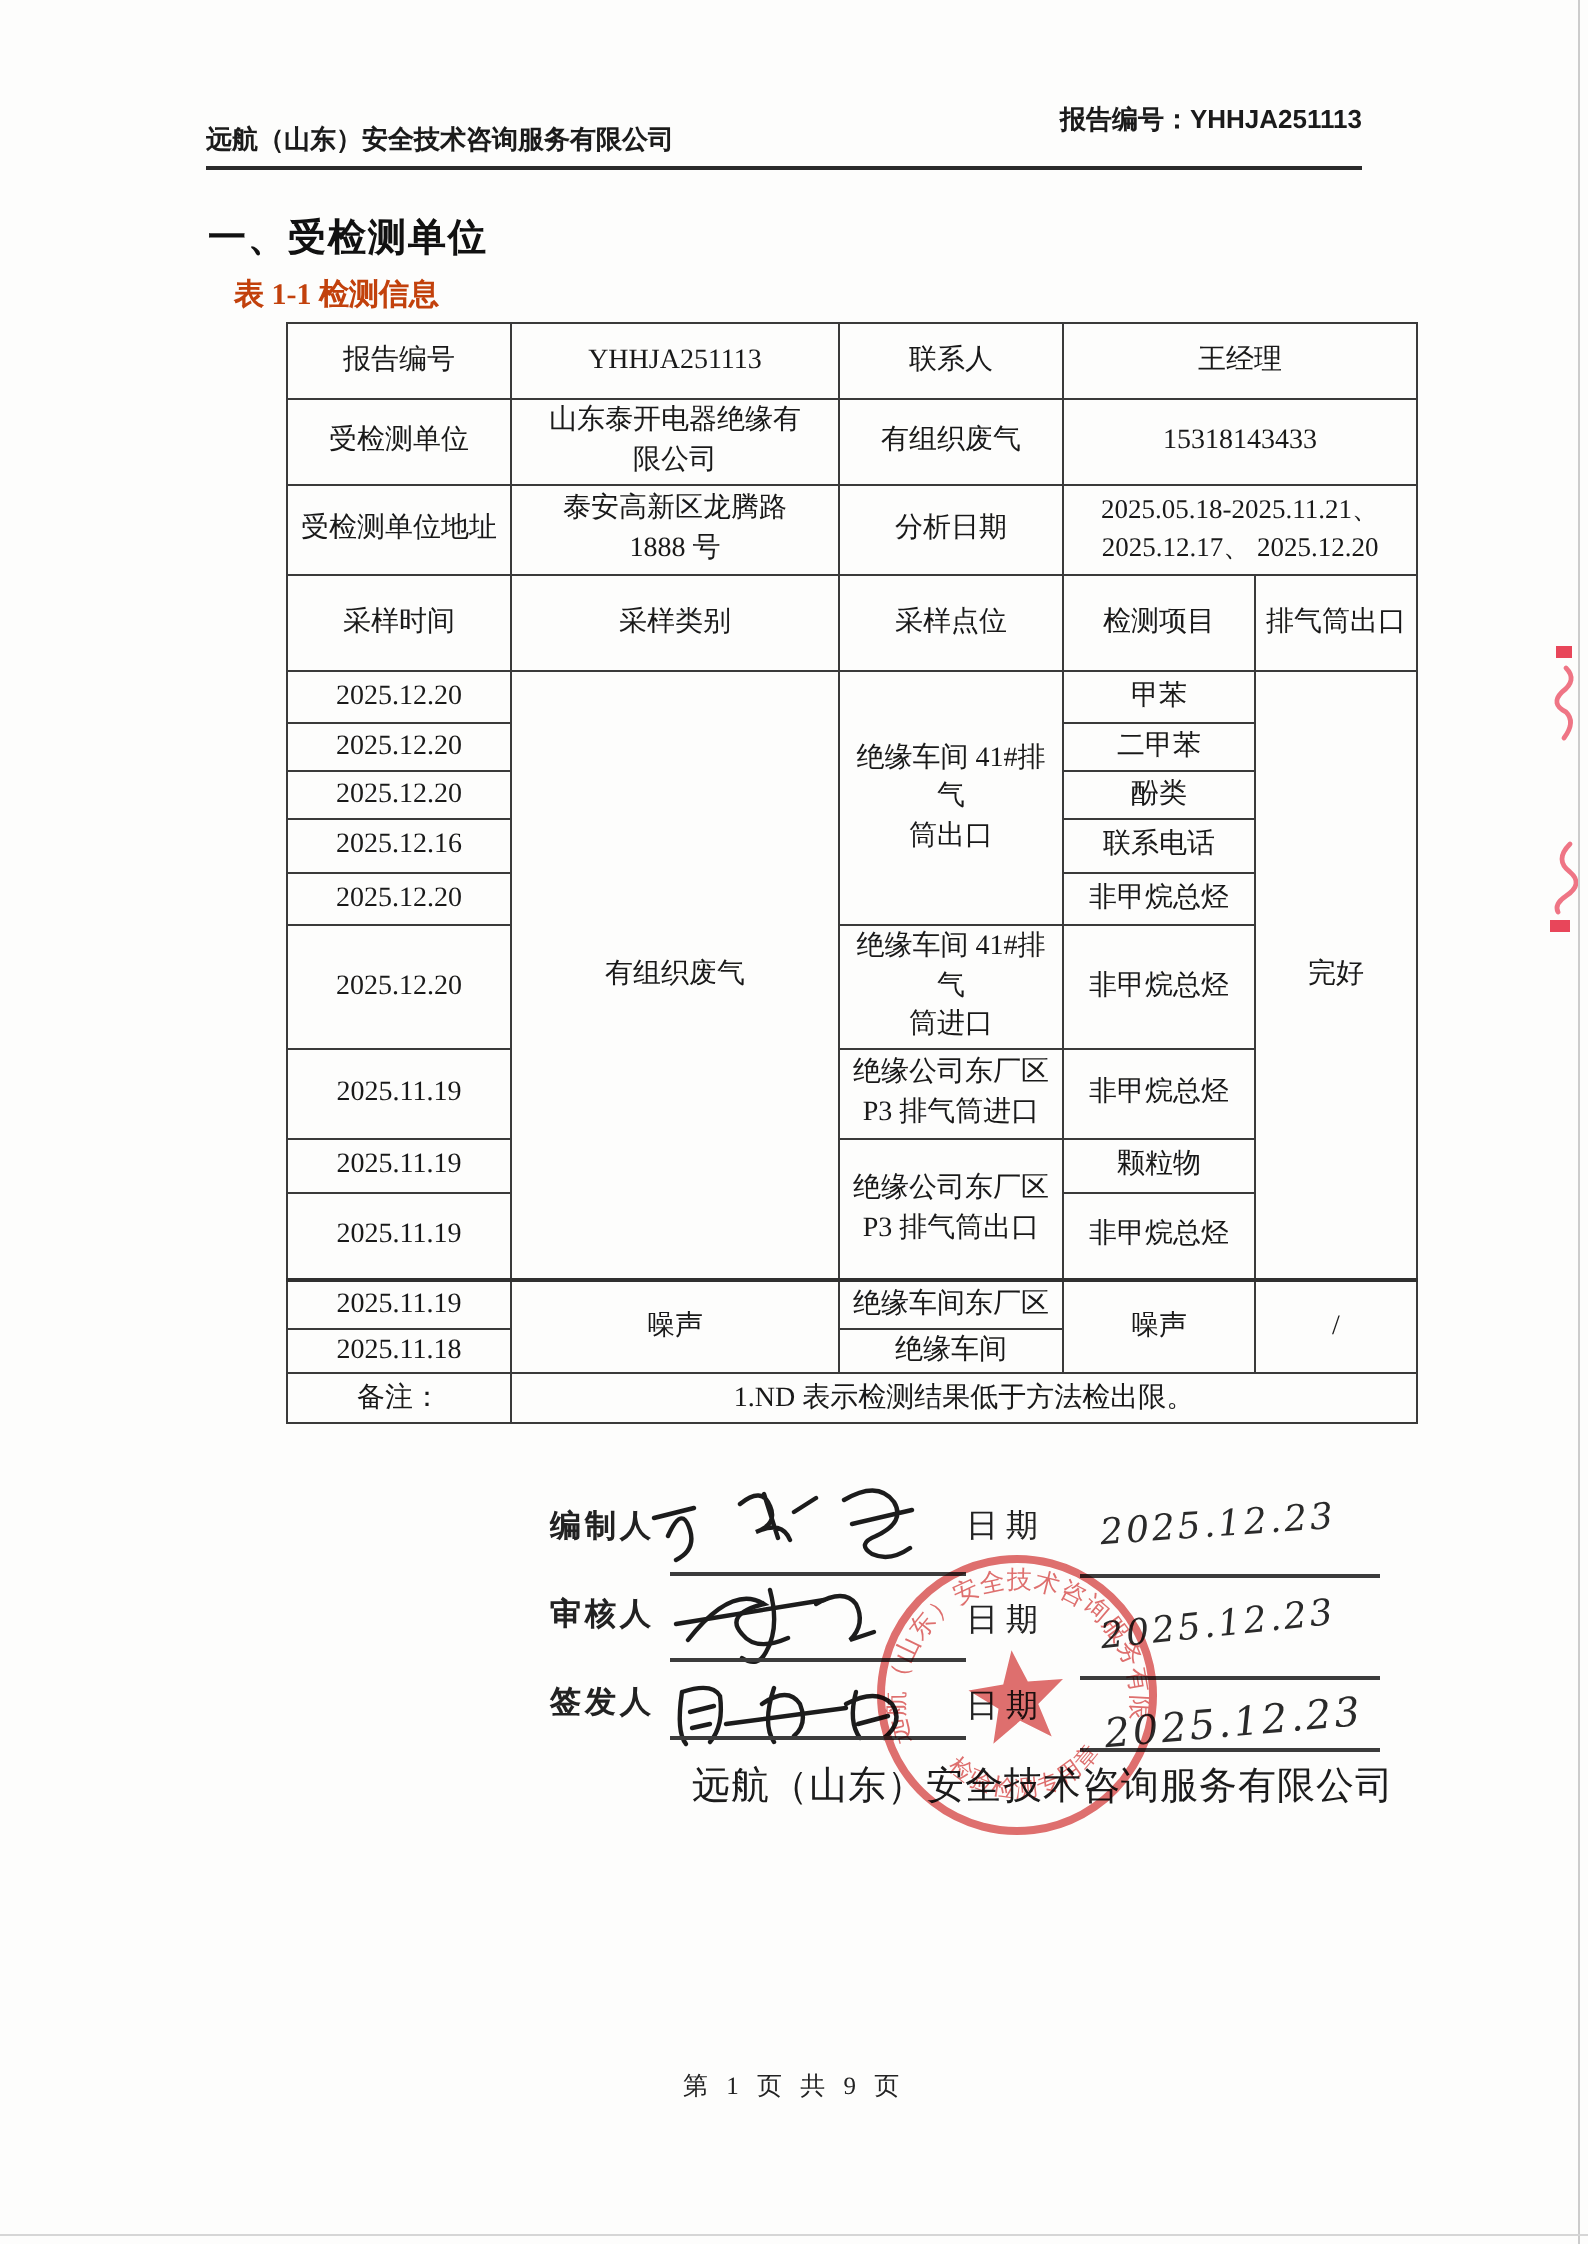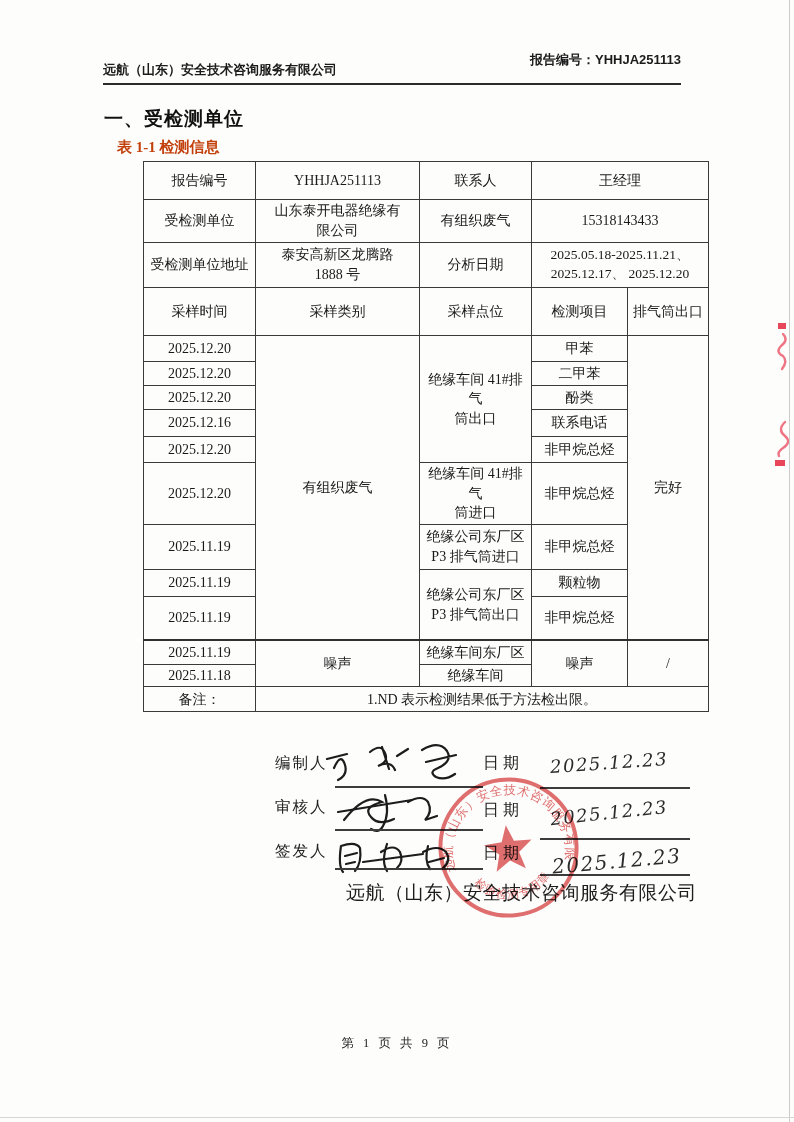--- a/index.html
+++ b/index.html
@@ -14,21 +14,21 @@
   .tbl-title{left:117px;top:138px;width:565px;text-align:left;font-size:15px;font-weight:bold;color:#c2410c;}
   
   table.info{border-collapse:collapse;table-layout:fixed;width:565px;}
   table.info td{border:1px solid #3a3a3a;text-align:center;vertical-align:middle;
                 font-size:14px;line-height:1.4;padding:1px 3px;color:#191919;
                 white-space:pre-line;overflow:hidden;}
   table.info{border:1.5px solid #303030;}
   tr.sep td{border-top:2px solid #303030;}
   td.left{text-align:left;padding-left:8px;}
   
-  .lab{font-size:15.5px;letter-spacing:2px;color:#222;}
+  .lab{font-size:15.5px;letter-spacing:2px;color:#222;font-weight:bold;}
   .dlab{font-size:16px;letter-spacing:4px;color:#222;}
   .sigline{height:1.5px;background:#3c3c3c;}
   .hw{font-style:italic;font-size:18px;letter-spacing:1.5px;color:#2a2a2a;
       font-family:"DejaVu Serif",serif;}
   .company-line{font-size:19px;letter-spacing:0.5px;color:#1c1c1c;}
   .footer{left:0;top:1035px;width:794px;text-align:center;font-size:12.5px;letter-spacing:3px;color:#222;}
   
   .stamp{mix-blend-mode:multiply;opacity:0.82;}
   
   .edge-v{left:789px;top:0;width:1px;height:1122px;background:#cccccc;}

